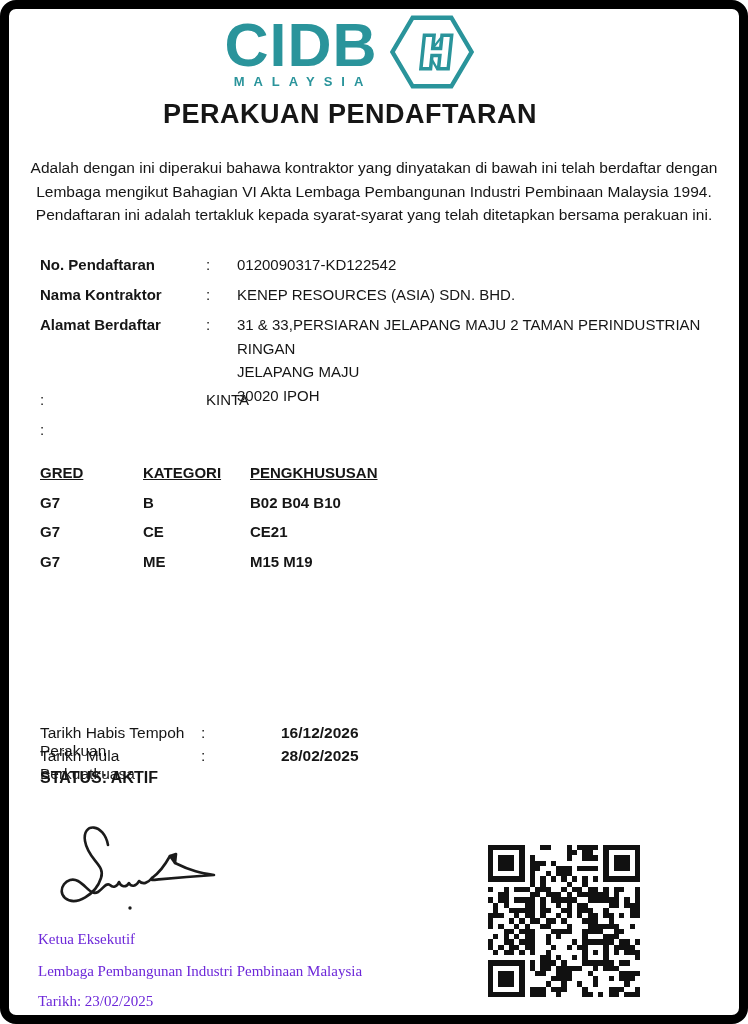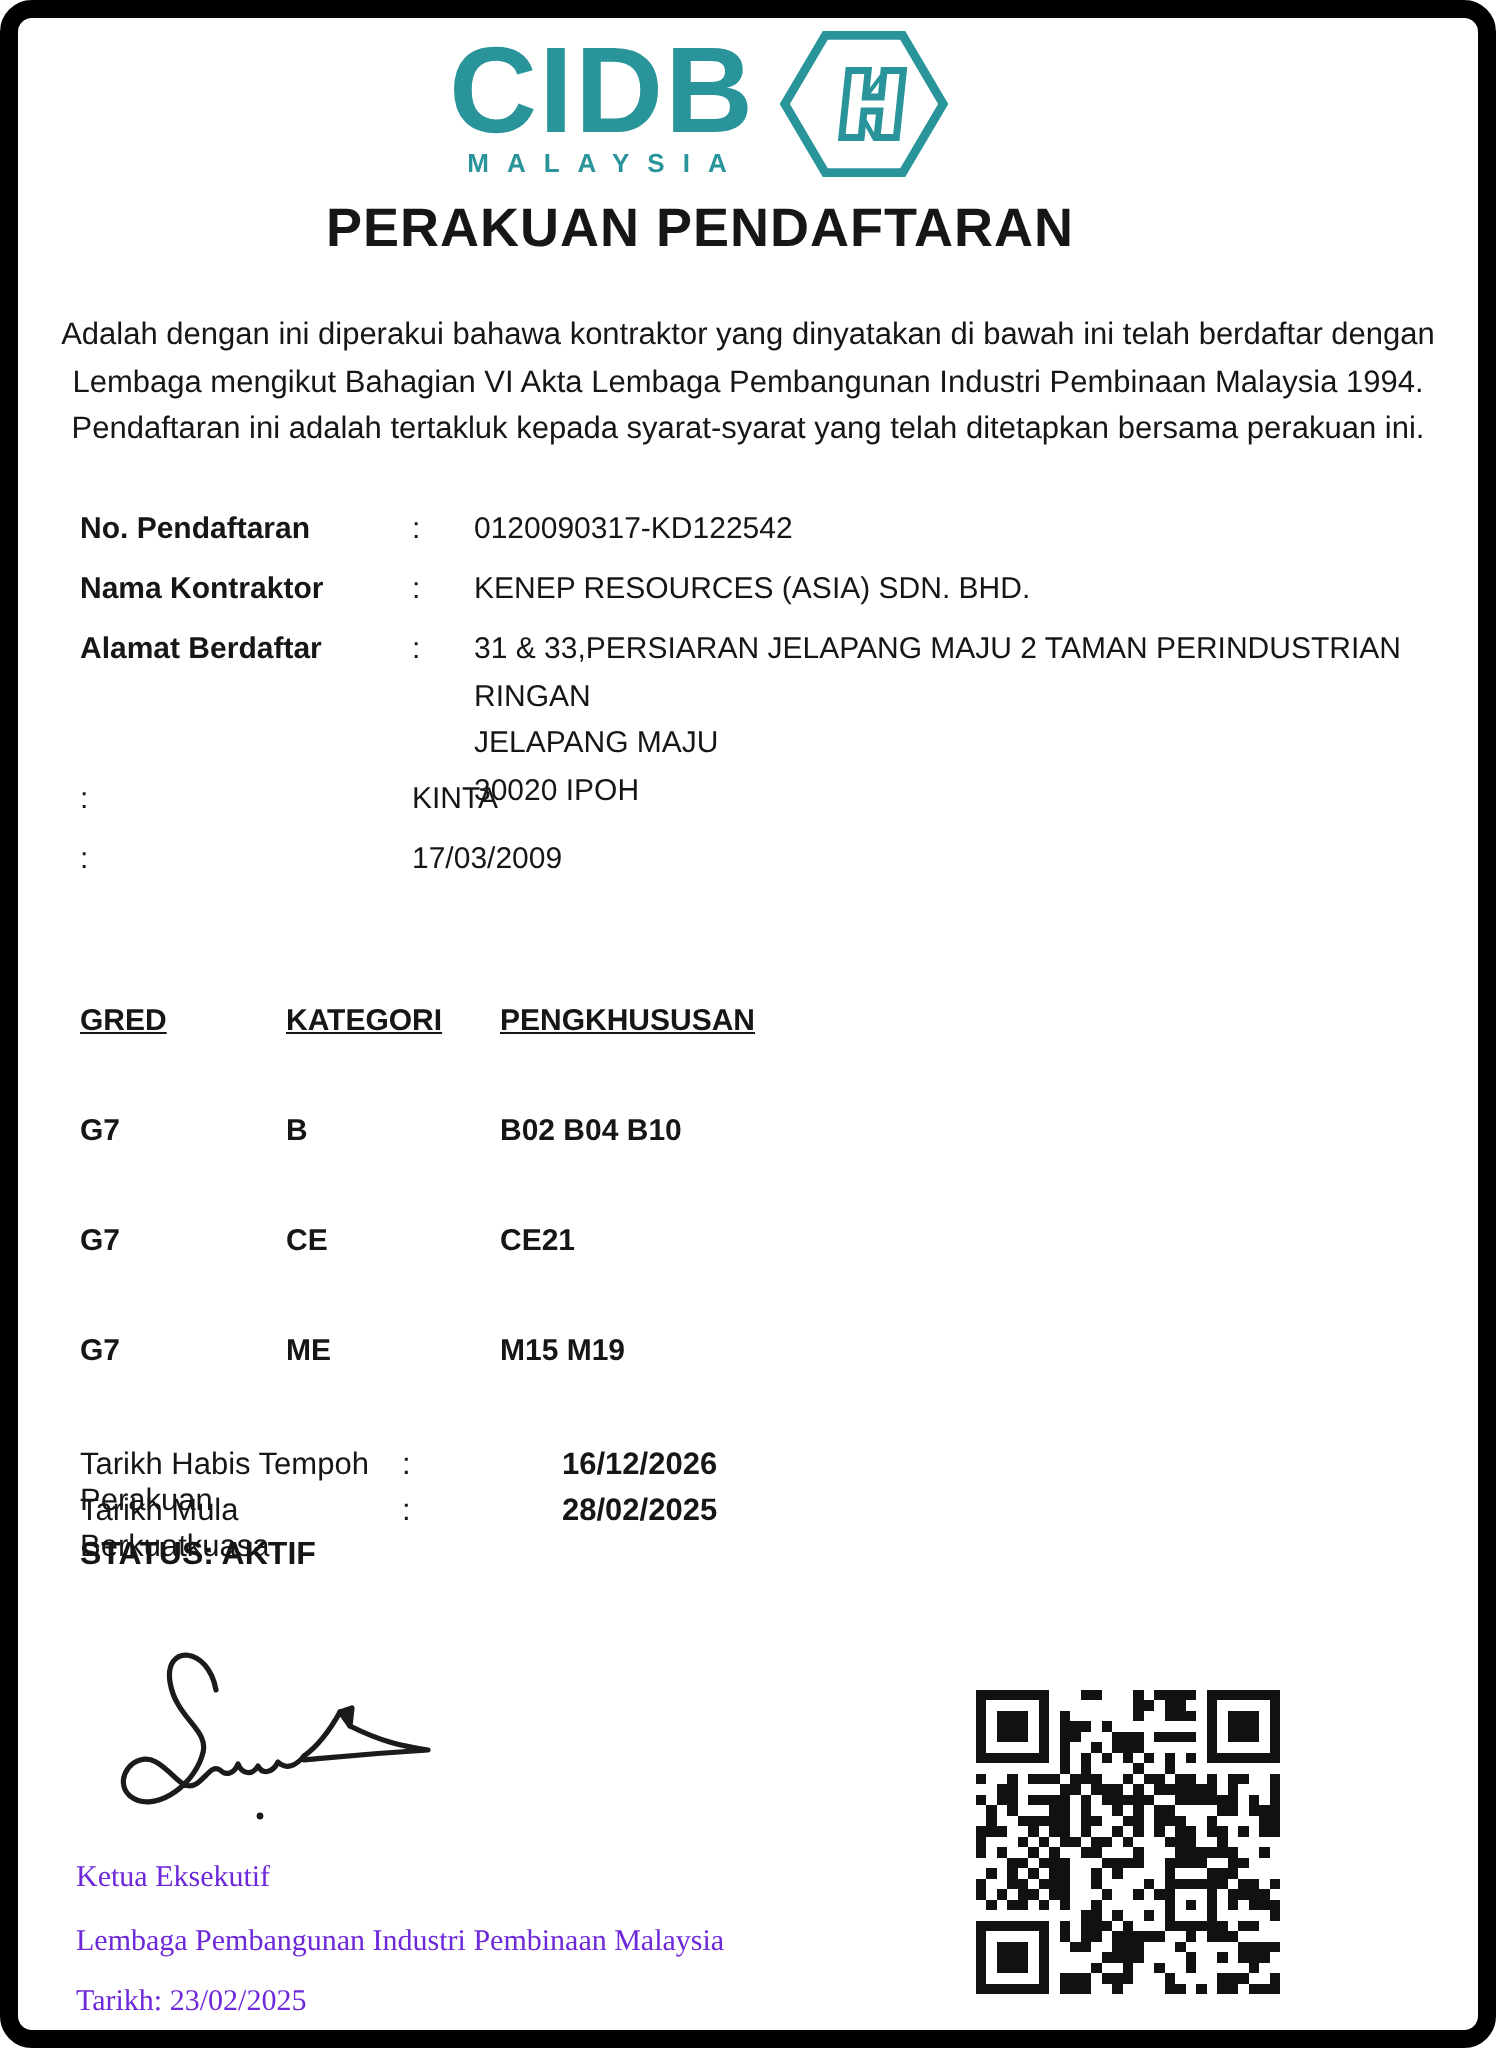--- a/index.html
+++ b/index.html
@@ -23,21 +23,21 @@
   .brand-emblem{margin-top:2px;}
   .doc-title{position:absolute;top:90px;left:0;right:48px;text-align:center;font-size:27px;font-weight:700;letter-spacing:.5px;}
   
   .intro{position:absolute;top:147px;left:20px;right:20px;text-align:center;font-size:15.5px;line-height:23.5px;}
   
   .drow{position:absolute;left:31px;right:20px;display:grid;grid-template-columns:166px 31px 1fr;font-size:15px;line-height:23.5px;}
   .drow .lbl{font-weight:700;}
   .drow .sep{font-weight:400;}
   
   .rtable{position:absolute;left:31px;top:455px;font-size:15px;font-weight:700;}
-  .trow{display:grid;grid-template-columns:103px 107px 1fr;margin-bottom:12.5px;margin-top:38px;}
+  .trow{display:grid;grid-template-columns:103px 107px 1fr;margin-bottom:12.5px;}
   .trow.head span{text-decoration:underline;}
   
   .vrow{position:absolute;left:31px;display:grid;grid-template-columns:161px 80px 1fr;font-size:15.5px;}
   .vrow .val{font-weight:700;}
   .status-line{position:absolute;left:31px;top:760px;font-size:16px;font-weight:700;}
   
   .signature{position:absolute;left:42px;top:806px;}
   .qr{position:absolute;left:479px;top:836px;width:152px;height:152px;}
   .footer{position:absolute;left:29px;font-family:Liberation Serif, serif;font-size:15px;color:#6d28d9;}
   .footer.f1{top:922px;}
@@ -93,21 +93,20 @@
     </span>
   </div>
 
   <div class="drow" style="top:379px;">
     <span class="sep">:</span>
     <span class="val">KINTA</span>
   </div>
 
   <div class="drow" style="top:409px;">
     <span class="sep">:</span>
-    <span class="val">17/03/2009</span>
   </div>
 
   <div class="rtable">
     <div class="trow head">
       <span>GRED</span>
       <span>KATEGORI</span>
       <span>PENGKHUSUSAN</span>
     </div>
     <div class="trow">
       <span>G7</span>

